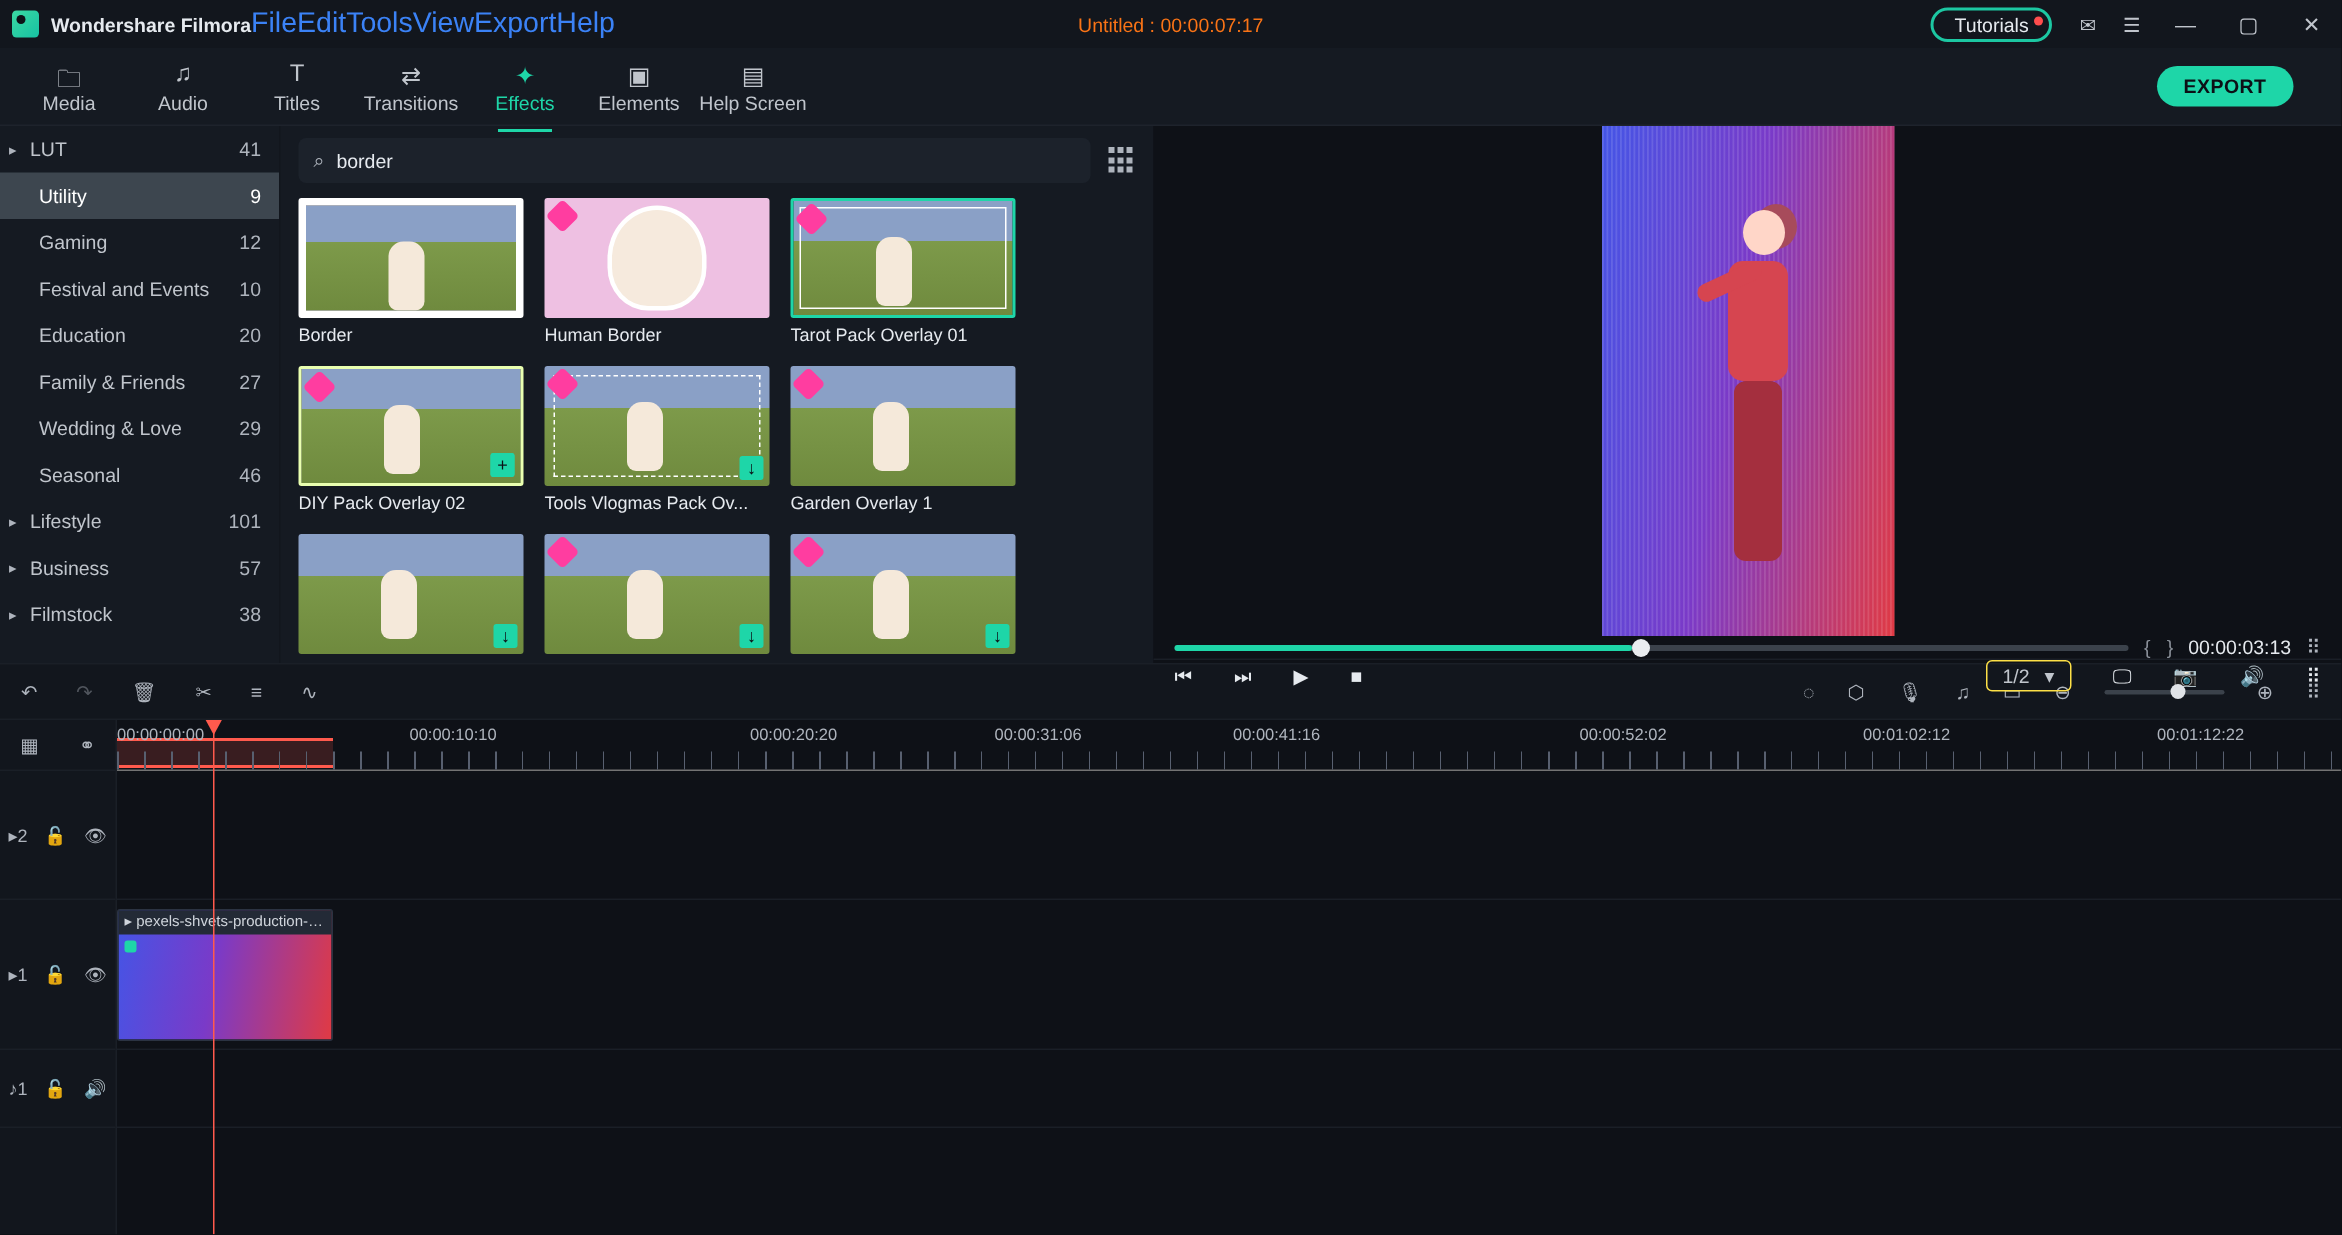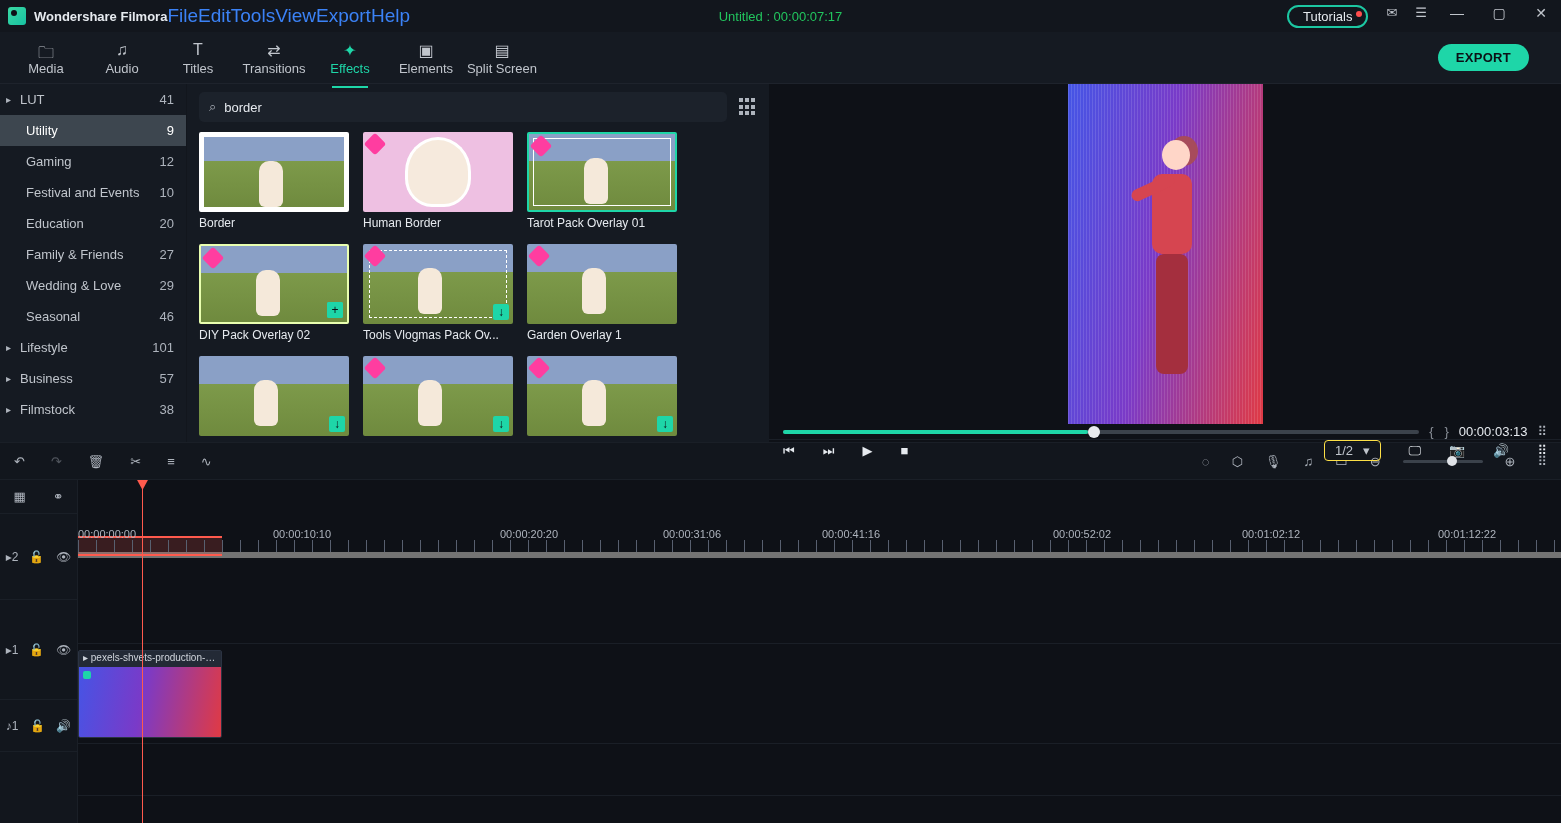--- a/index.html
+++ b/index.html
@@ -4,22 +4,22 @@
 <style>
 * { margin:0; padding:0; box-sizing:border-box; font-family:"Segoe UI",Arial,sans-serif; user-select:none; }
 body { background:#0e1117; color:#c0c5cc; width:1561px; height:823px; overflow:hidden; font-size:13px; }
 
 
 .titlebar { height:32px; background:#12161d; display:flex; align-items:center; padding:0 8px; }
 .logo { width:18px; height:18px; background:linear-gradient(135deg,#3bd9a3,#17c2a3); border-radius:3px; margin-right:8px; position:relative; }
 .logo::after { content:""; position:absolute; left:3px; top:3px; width:6px; height:6px; border-radius:50%; background:#0e1117; }
 .brand { font-weight:600; color:#e6eaef; }
 .menus { display:flex; color:#3b82f6; font-size:19px; }
-.project-title { position:absolute; left:50%; transform:translateX(-50%); color:#22c55e; font-size:13px; }
-.titlebar-right { margin-left:auto; display:flex; gap:18px; }
+.project-title { position:absolute; left:50%; transform:translateX(-50%); color:#f97316; font-size:13px; }
+.titlebar-right { margin-left:auto; display:flex; align-items:center; gap:18px; }
 .tutorials-btn { border:2px solid #1cc7a2; border-radius:16px; padding:2px 14px; color:#e6eaef; font-size:13px; position:relative; }
 .tutorials-btn .dot { position:absolute; right:4px; top:4px; width:6px; height:6px; background:#ff4d4d; border-radius:50%; }
 .win-btn { color:#c0c5cc; font-size:14px; width:24px; text-align:center; }
 
 
 .ribbon { height:52px; background:#151a22; border-bottom:1px solid #1e232c; display:flex; align-items:center; padding:0 8px; }
 .ribbon-tab { width:76px; text-align:center; color:#c0c5cc; position:relative; padding-top:2px; }
 .ribbon-tab .ico { display:block; height:20px; font-size:16px; color:#c0c5cc; }
 .ribbon-tab.active { color:#1ed6a8; }
 .ribbon-tab.active .ico { color:#1ed6a8; }
@@ -87,21 +87,21 @@
 .tl-tools .right { margin-left:auto; display:flex; align-items:center; gap:22px; }
 .zoom-track{ width:80px; height:3px; background:#3b424b; border-radius:2px; position:relative; }
 .zoom-track .zknob{ position:absolute; left:55%; top:-4px; width:10px; height:10px; border-radius:50%; background:#e0e3e7; }
 
 
 .timeline { height:343px; background:#0e1117; display:flex; }
 .trackhead { width:78px; background:#12161d; border-right:1px solid #1a1f27; }
 .trackhead .row{ height:86px; border-bottom:1px solid #1a1f27; display:flex; align-items:center; justify-content:space-around; color:#aeb4bd; font-size:12px; }
 .trackhead .ruler-row{ height:34px; border-bottom:1px solid #1a1f27; display:flex; align-items:center; justify-content:space-around; color:#aeb4bd;}
 .tracks { flex:1; position:relative; overflow:hidden; }
-.ruler { height:34px; border-bottom:6px solid #737373; position:relative; background:#0e1117;margin-top:44px; }
+.ruler { height:34px; border-bottom:1px solid #737373; position:relative; background:#0e1117; }
 .ruler .tick{ position:absolute; top:4px; color:#aeb4bd; font-size:11px; }
 .ruler .marks{ position:absolute; left:0; right:0; bottom:0; height:12px;
   background:repeating-linear-gradient(90deg,#586070 0 1px,transparent 1px 18px);}
 .playhead{ position:absolute; top:0; bottom:0; width:1px; background:#ff5a4d; left:64px; }
 .playhead::before{ content:""; position:absolute; top:-2px; left:-6px; width:13px; height:12px; background:#ff5a4d; clip-path:polygon(0 0,100% 0,50% 100%);}
 .loop-region{ position:absolute; left:0; top:12px; height:20px; width:144px; background:rgba(255,90,77,.18); border-top:2px solid #ff5a4d; border-bottom:2px solid #ff5a4d; }
 .lane{ height:86px; border-bottom:1px solid #1a1f27; position:relative; }
 .lane.short{ height:52px; }
 .clip{ position:absolute; left:0; top:6px; height:88px; width:144px; background:linear-gradient(100deg,#4455e6 0%,#7a3ac8 45%,#e03a44 100%); border:1px solid #2b3342; border-radius:2px; }
 .clip .tag{ position:absolute; left:0; top:0; right:0; height:16px; background:#232a36; color:#cfd4db; font-size:10px; padding:1px 4px; overflow:hidden; white-space:nowrap; text-overflow:ellipsis;}
@@ -135,21 +135,21 @@
   </div>
 </div>
 
 <div class="ribbon">
   <div class="ribbon-tab"><span class="ico">🗀</span><span>Media</span></div>
   <div class="ribbon-tab"><span class="ico">♫</span><span>Audio</span></div>
   <div class="ribbon-tab"><span class="ico">T</span><span>Titles</span></div>
   <div class="ribbon-tab"><span class="ico">⇄</span><span>Transitions</span></div>
   <div class="ribbon-tab active"><span class="ico">✦</span><span>Effects</span></div>
   <div class="ribbon-tab"><span class="ico">▣</span><span>Elements</span></div>
-  <div class="ribbon-tab"><span class="ico">▤</span><span>Split Screen</span></div>
+  <div class="ribbon-tab"><span class="ico">▤</span><span>Help Screen</span></div>
   <div class="export-btn">EXPORT</div>
 </div>
 
 <div class="workspace">
   <div class="sidebar" id="sidebar">
       <div class="side-item heading">
         <span class="chev">▸</span>
         <span>LUT</span>
         <span class="count">41</span>
       </div>

